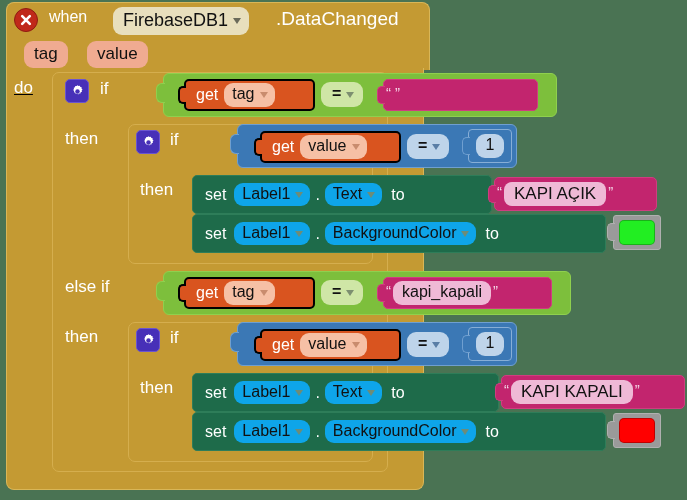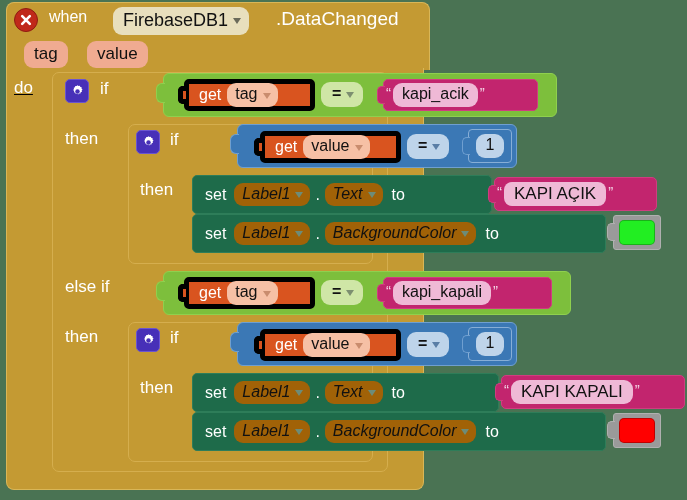--- a/index.html
+++ b/index.html
@@ -24,21 +24,21 @@
 
   
   .gold      { background:#c49a33; border:1px solid #d9b657; }
   .gold-in   { background:#c49a33; border:1px solid #d5ae4e; }
 
   
   .logic     { background:#7dbf3c; border:1px solid #8fd04e; }
   
   .math      { background:#3b78b5; border:1px solid #6f9fd0; }
   
-  .getblk    { background:#d9541f; border:5px solid #000000; }
+  .getblk    { background:#d9541f; border:2px solid #000000; }
   
   .textblk   { background:#c2256e; border:1px solid #d03d80; }
   
   .setblk    { background:#1e6b4a; border:1px solid #2e7d59; }
   
   .colorblk  { background:#9a9a9a; border:1px solid #b0b0b0; }
 
   .lbl {
     color:#ffffff;
     font-size:17px;
@@ -56,21 +56,21 @@
     font-size:16px;
     color:#111;
     white-space:nowrap;
     line-height:1.15;
   }
   .f-gold  { background:#e8dfbd; }
   .f-get   { background:#f6c0a5; }
   .f-logic { background:#cfe6a6; }
   .f-math  { background:#bed4ea; }
   .f-text  { background:#efb9d6; }
-  .f-set   { background:#a16207;font-style:italic; }
+  .f-set   { background:#0ea5e9; }
 
   .caret {
     width:0; height:0;
     border-left:4.5px solid transparent;
     border-right:4.5px solid transparent;
     border-top:6px solid #6a6a5a;
     display:inline-block;
     position:relative; top:1px;
   }
   .caret.light { border-top-color:#7d8f70; }
@@ -174,23 +174,20 @@
 
 <div class="blk" style="left:321px; top:82px;">
   <span class="field f-logic" style="padding:3px 9px 4px 11px;">
     <span style="font-weight:bold;">=</span>
     <span class="caret light"></span>
   </span>
 </div>
 
 <div class="blk textblk" style="left:383px; top:79px; width:155px; height:32px; border-radius:5px;">
   <span class="quote">“</span>
-  <span class="field f-text" style="padding:2px 9px 3px 9px;">
-    <span>kapi_acik</span>
-  </span>
   <span class="quote">”</span>
 </div>
 <div class="blk textblk" style="left:377px; top:86px; width:8px; height:18px; border-radius:5px 0 0 5px; border-right:none;"></div>
 
 <div class="blk" style="left:65px; top:130px;">
   <span class="lbl">then</span>
 </div>
 
 <div class="blk gold-in" style="left:128px; top:124px; width:245px; height:140px; border-radius:7px;">
 </div>

